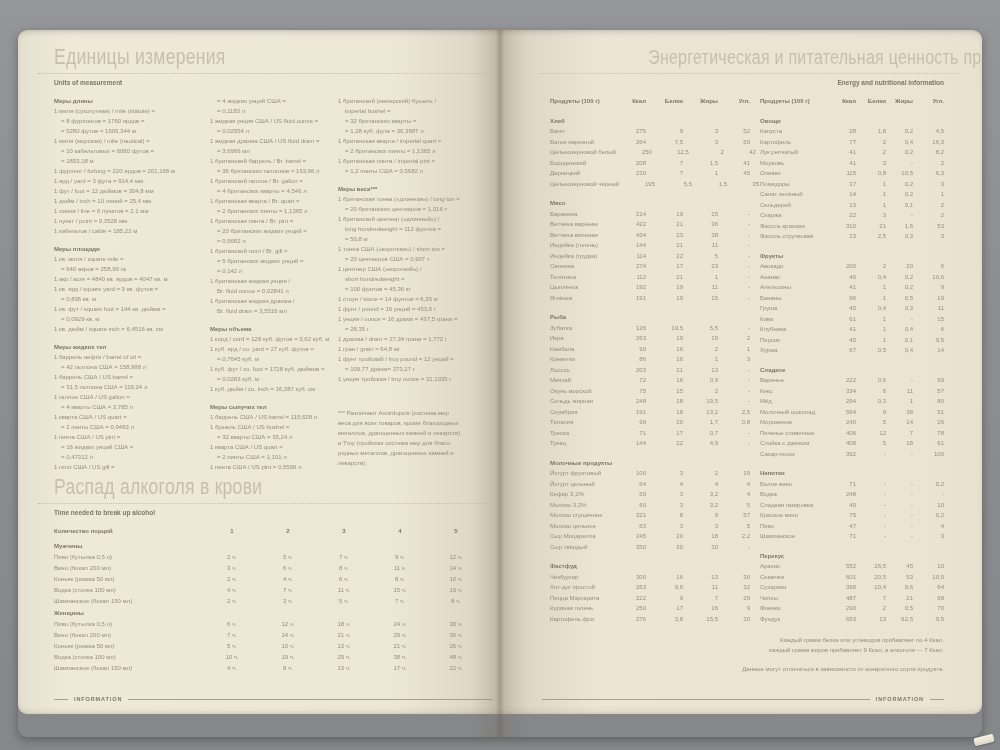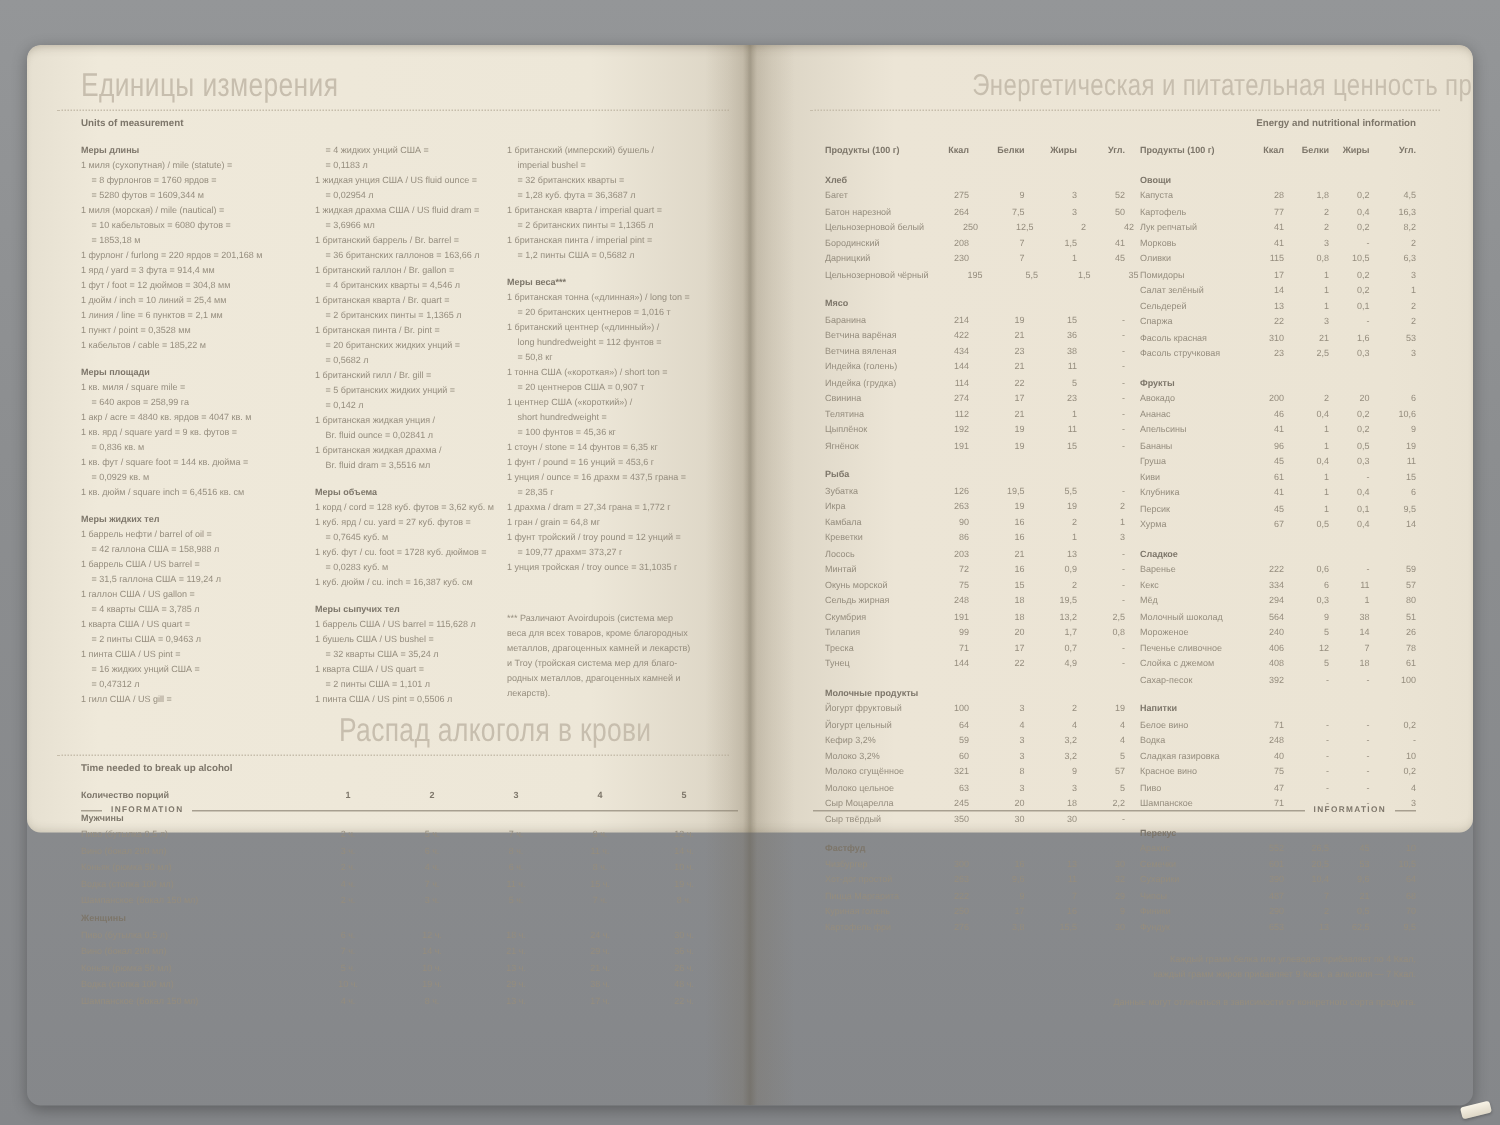--- a/index.html
+++ b/index.html
@@ -7,21 +7,21 @@
     width:1000px;height:750px;position:relative;overflow:hidden;
     background:linear-gradient(180deg,#949698 0%,#8c8e90 40%,#85878a 100%);
     font-family:"Liberation Sans","DejaVu Sans",sans-serif;
     -webkit-font-smoothing:antialiased;
   }
   .spread{
     position:absolute;left:18px;top:30px;width:964px;height:707px;
     display:flex;border-radius:9px;overflow:hidden;
     box-shadow:0 3px 10px rgba(0,0,0,.3);
   }
-  .page{width:482px;height:525px;position:relative;}
+  .page{width:482px;height:684px;position:relative;}
   .page-left{
     background:linear-gradient(to right,#e6e0d1 0%,#efe9da 10%,#ede7d8 78%,#dcd5c5 97%,#d2cbbb 100%);
     border-radius:9px 0 0 9px;
     box-shadow:inset 0 5px 7px -5px rgba(60,50,30,.35), inset 0 -5px 7px -5px rgba(60,50,30,.25);
   }
   .page-right{
     background:linear-gradient(to left,#e8e1d1 0%,#ebe4d4 12%,#ece5d6 80%,#dbd4c4 97%,#d1cabA 100%);
     border-radius:0 9px 9px 0;
     box-shadow:inset 0 5px 7px -5px rgba(60,50,30,.35), inset 0 -5px 7px -5px rgba(60,50,30,.25);
   }
@@ -45,21 +45,21 @@
   
   .meas{margin-top:9px;height:372px;display:flex;justify-content:space-between;}
   .mcol{font-size:6px;line-height:10px;color:#958d7e;white-space:nowrap;}
   .mcol1{width:152px;}.mcol2{width:124px;}.mcol3{width:148px;}
   .mblock{margin-bottom:8px;}
   .mhead{font-weight:bold;color:#7d766a;}
   .mline.ind{padding-left:7px;}
   .mfoot{margin-top:24px;white-space:normal;}
 
   
-  .alc-title{margin-top:6px;text-align:right;}
+  .alc-title{margin-top:6px;}
   .alc{margin-top:9px;}
   .arow{display:grid;grid-template-columns:150px repeat(5,56px);line-height:11px;font-size:6px;color:#958d7e;}
   .arow .aval{text-align:center;}
   .ahead,.agroup{font-weight:bold;color:#7d766a;}
   .ahead{margin-bottom:4px;}
   .agroup{margin-top:1px;}
 
   
   .tables{margin-top:9px;display:flex;gap:10px;}
   .ntable{font-size:6px;color:#958d7e;}

